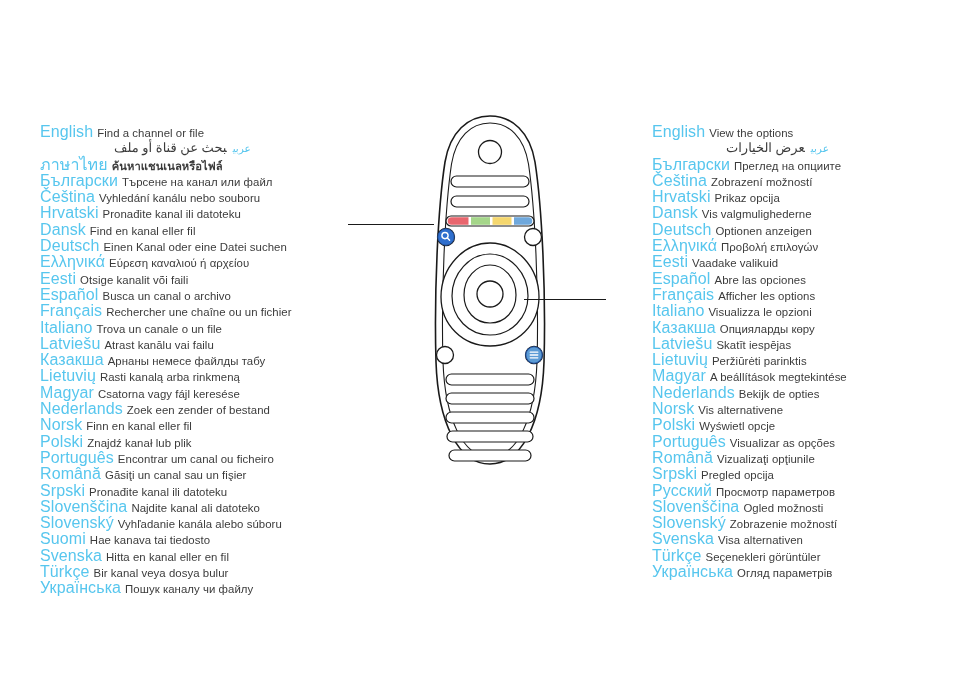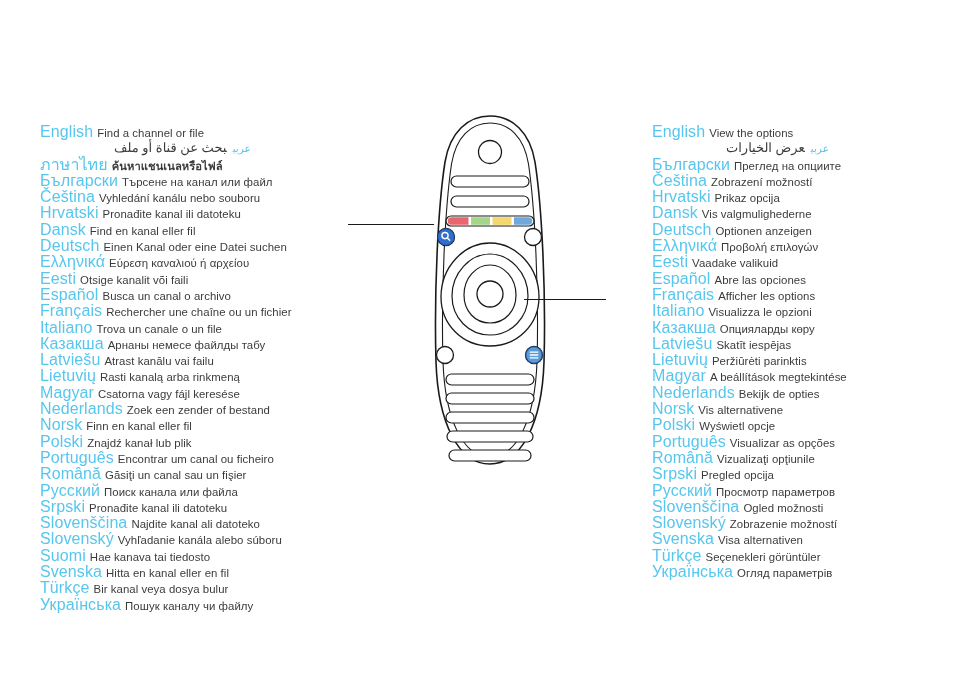--- a/index.html
+++ b/index.html
@@ -92,30 +92,29 @@
       <div class="lang-row"><span class="lang-name">Български</span><span class="lang-text">Търсене на канал или файл</span></div>
       <div class="lang-row"><span class="lang-name">Čeština</span><span class="lang-text">Vyhledání kanálu nebo souboru</span></div>
       <div class="lang-row"><span class="lang-name">Hrvatski</span><span class="lang-text">Pronađite kanal ili datoteku</span></div>
       <div class="lang-row"><span class="lang-name">Dansk</span><span class="lang-text">Find en kanal eller fil</span></div>
       <div class="lang-row"><span class="lang-name">Deutsch</span><span class="lang-text">Einen Kanal oder eine Datei suchen</span></div>
       <div class="lang-row"><span class="lang-name">Ελληνικά</span><span class="lang-text">Εύρεση καναλιού ή αρχείου</span></div>
       <div class="lang-row"><span class="lang-name">Eesti</span><span class="lang-text">Otsige kanalit või faili</span></div>
       <div class="lang-row"><span class="lang-name">Español</span><span class="lang-text">Busca un canal o archivo</span></div>
       <div class="lang-row"><span class="lang-name">Français</span><span class="lang-text">Rechercher une chaîne ou un fichier</span></div>
       <div class="lang-row"><span class="lang-name">Italiano</span><span class="lang-text">Trova un canale o un file</span></div>
+      <div class="lang-row"><span class="lang-name">Latviešu</span><span class="lang-text">Atrast kanālu vai failu</span></div>
       <div class="lang-row"><span class="lang-name">Казакша</span><span class="lang-text">Арнаны немесе файлды табу</span></div>
-      <div class="lang-row"><span class="lang-name">Latviešu</span><span class="lang-text">Atrast kanālu vai failu</span></div>
       <div class="lang-row"><span class="lang-name">Lietuvių</span><span class="lang-text">Rasti kanalą arba rinkmeną</span></div>
       <div class="lang-row"><span class="lang-name">Magyar</span><span class="lang-text">Csatorna vagy fájl keresése</span></div>
       <div class="lang-row"><span class="lang-name">Nederlands</span><span class="lang-text">Zoek een zender of bestand</span></div>
       <div class="lang-row"><span class="lang-name">Norsk</span><span class="lang-text">Finn en kanal eller fil</span></div>
       <div class="lang-row"><span class="lang-name">Polski</span><span class="lang-text">Znajdź kanał lub plik</span></div>
       <div class="lang-row"><span class="lang-name">Português</span><span class="lang-text">Encontrar um canal ou ficheiro</span></div>
       <div class="lang-row"><span class="lang-name">Română</span><span class="lang-text">Găsiţi un canal sau un fişier</span></div>
-      <div class="lang-row"><span class="lang-name">Русский</span><span class="lang-text">Поиск канала или файла</span></div>
       <div class="lang-row"><span class="lang-name">Srpski</span><span class="lang-text">Pronađite kanal ili datoteku</span></div>
       <div class="lang-row"><span class="lang-name">Slovenščina</span><span class="lang-text">Najdite kanal ali datoteko</span></div>
       <div class="lang-row"><span class="lang-name">Slovenský</span><span class="lang-text">Vyhľadanie kanála alebo súboru</span></div>
       <div class="lang-row"><span class="lang-name">Suomi</span><span class="lang-text">Hae kanava tai tiedosto</span></div>
       <div class="lang-row"><span class="lang-name">Svenska</span><span class="lang-text">Hitta en kanal eller en fil</span></div>
       <div class="lang-row"><span class="lang-name">Türkçe</span><span class="lang-text">Bir kanal veya dosya bulur</span></div>
       <div class="lang-row"><span class="lang-name">Українська</span><span class="lang-text">Пошук каналу чи файлу</span></div>
     </div>
 
   <div class="lang-col right" id="right-col">

